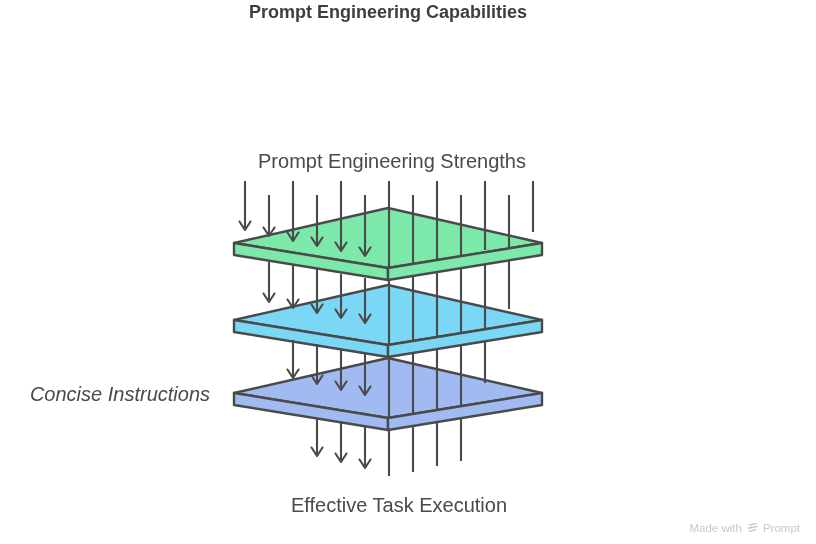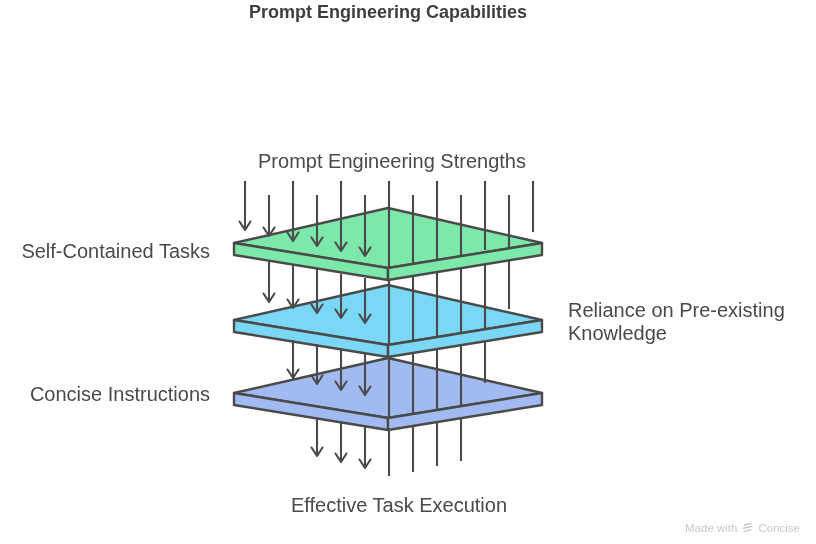--- a/index.html
+++ b/index.html
@@ -8,21 +8,21 @@
     font-family:"Liberation Sans", sans-serif; overflow:hidden;
   }
   .title {
     position:absolute; top:2px; left:388px; transform:translateX(-50%);
     font-size:18px; font-weight:bold; color:#3e3e3e; white-space:nowrap;
   }
   .lbl { position:absolute; font-size:20px; color:#4a4a4a; }
   .lbl-top    { top:150px; left:392px; transform:translateX(-50%); white-space:nowrap; }
   .lbl-left1  { top:240px; left:0; width:210px; text-align:right; }
   .lbl-right1 { top:299px; left:568px; width:225px; line-height:23px; }
-  .lbl-left2  { top:383px; left:0; width:210px; text-align:right; }
+  .lbl-left2  { top:383px; left:0; width:210px; text-align:right;font-style:italic; }
   .lbl-bottom { top:494px; left:399px; transform:translateX(-50%); white-space:nowrap; }
   svg.diagram { position:absolute; top:0; left:0; }
   .slab { stroke:var(--line-color,#4a4a4a); stroke-width:2.4; stroke-linejoin:round; }
   .arrow-path { stroke:var(--line-color,#4a4a4a); stroke-width:2.1; fill:none; }
   .head-path  { stroke:var(--line-color,#4a4a4a); stroke-width:2.1; fill:none;
                 stroke-linejoin:round; stroke-linecap:round; }
   .watermark {
     position:absolute; right:16px; bottom:10px;
     display:flex; align-items:flex-start; gap:4px;
     font-size:11.5px; color:#c9c9c9;
@@ -57,33 +57,31 @@
     </g>
 
     <g id="arrows-g">
         <path class="arrow-path" d="M245 181V230M269 195V236M269 262V302M293 181V241M293 265V308M293 340V378M317 195V246M317 269V313M317 344V384M317 418V456M341 181V251M341 274V318M341 349V390M341 422V462M365 195V256M365 278V323M365 354V395M365 426V468M389 181V268M389 280V345M389 357V418M389 430V476M413 195V264M413 276V341M413 353V414M413 426V472M437 181V260M437 272V337M437 349V410M437 422V466M461 195V256M461 268V333M461 345V406M461 418V461M485 181V250M485 264V329M485 341V383M509 195V248M509 260V309M533 181V232"></path>
         <path class="head-path" d="M239.5 221.5L245 230L250.5 221.5M263.5 227.5L269 236L274.5 227.5M263.5 293.5L269 302L274.5 293.5M287.5 232.5L293 241L298.5 232.5M287.5 299.5L293 308L298.5 299.5M287.5 369.5L293 378L298.5 369.5M311.5 237.5L317 246L322.5 237.5M311.5 304.5L317 313L322.5 304.5M311.5 375.5L317 384L322.5 375.5M311.5 447.5L317 456L322.5 447.5M335.5 242.5L341 251L346.5 242.5M335.5 309.5L341 318L346.5 309.5M335.5 381.5L341 390L346.5 381.5M335.5 453.5L341 462L346.5 453.5M359.5 247.5L365 256L370.5 247.5M359.5 314.5L365 323L370.5 314.5M359.5 386.5L365 395L370.5 386.5M359.5 459.5L365 468L370.5 459.5"></path>
       </g>
   </svg>
 
   <div class="lbl lbl-top">Prompt Engineering Strengths</div>
 
-  <div class="lbl lbl-left1">Self-Contained Tasks</div>
 
-  <div class="lbl lbl-right1">Reliance on Pre-existing Knowledge</div>
 
   <div class="lbl lbl-left2">Concise Instructions</div>
 
   <div class="lbl lbl-bottom">Effective Task Execution</div>
 
   <div class="watermark">
     <span>Made with</span>
     <svg class="napkin-glyph" width="13" height="12" viewBox="0 0 13 12">
       <g stroke="#c6c6c6" stroke-width="1.4" stroke-linecap="round" fill="none">
         <path d="M3.5 3 L10 1.6"></path>
         <path d="M2.4 6.2 L11 4.4"></path>
         <path d="M3.2 9.4 L9.6 7.8"></path>
       </g>
     </svg>
-    <span>Concise</span>
+    <span>Prompt</span>
   </div>
 
 </div>
 
 </body></html>

